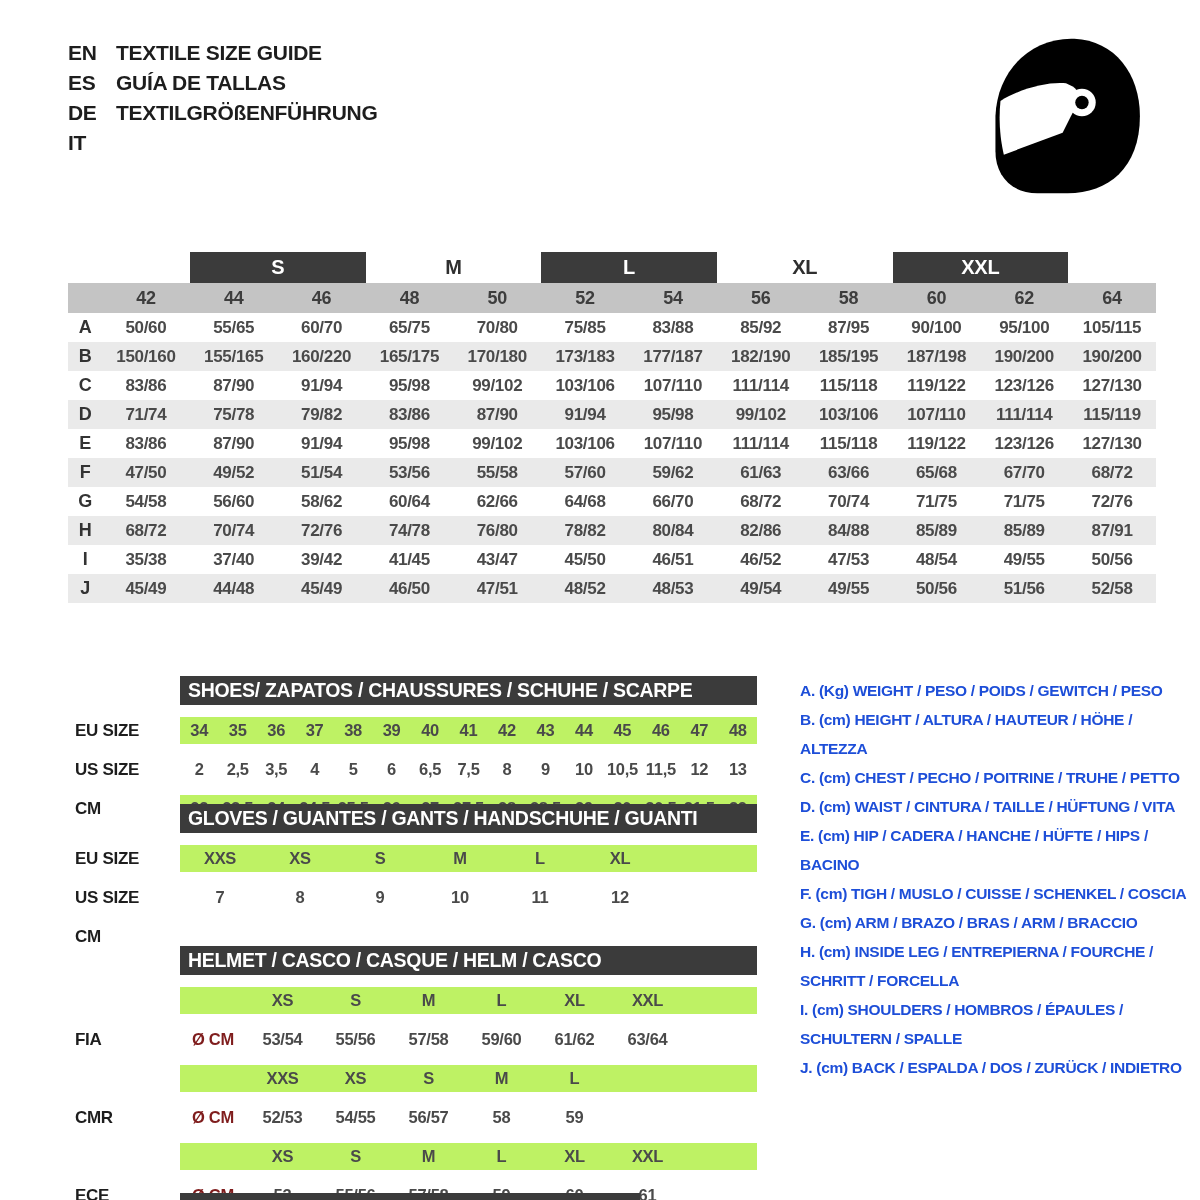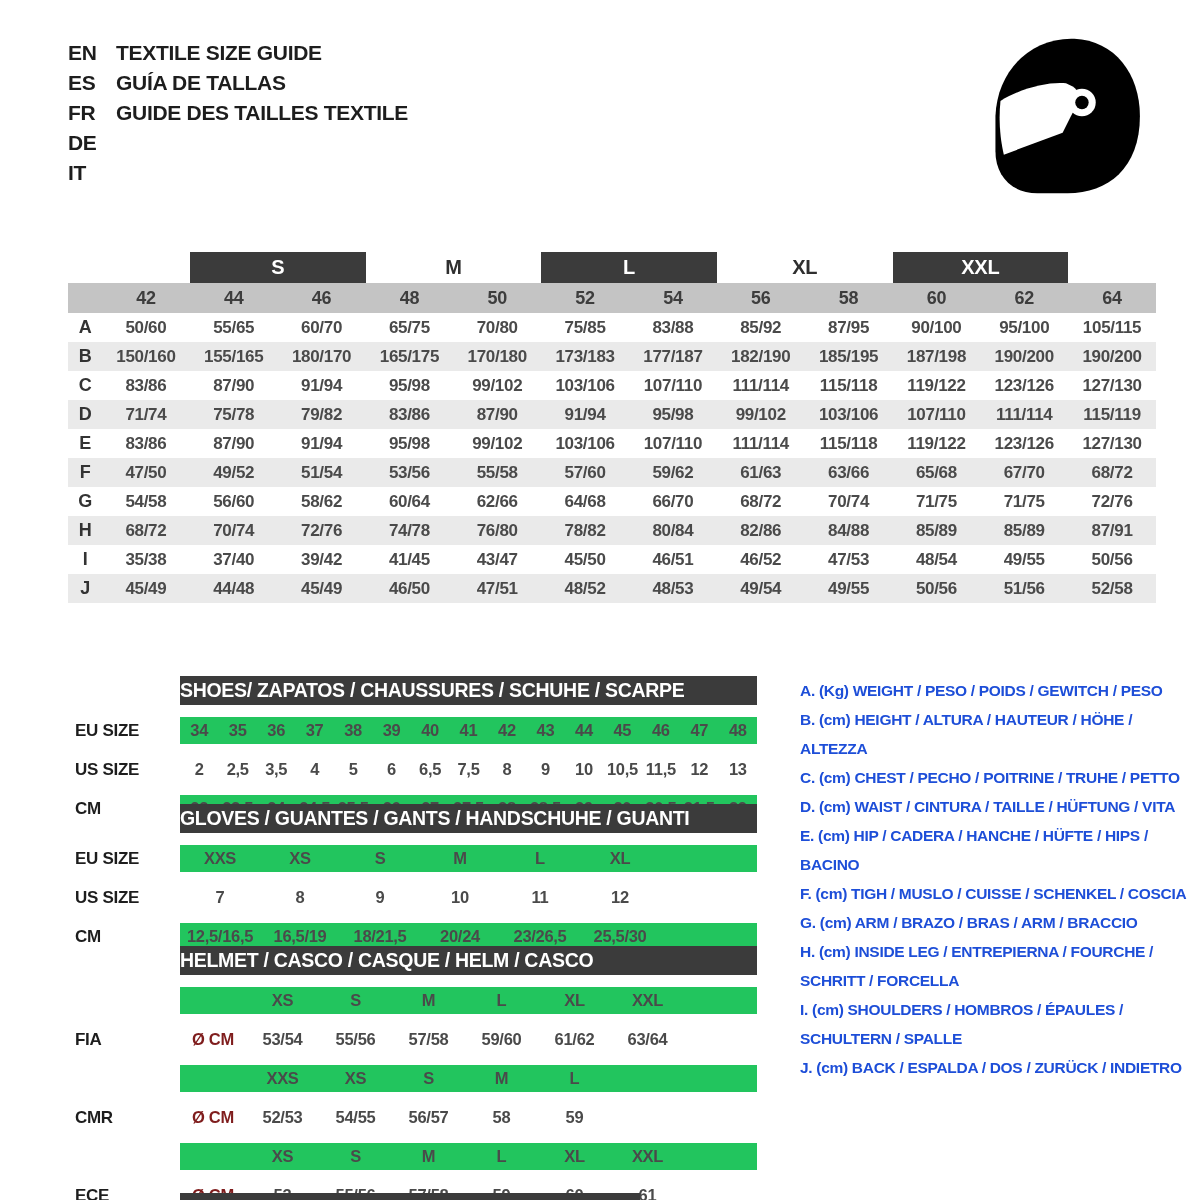--- a/index.html
+++ b/index.html
@@ -27,26 +27,26 @@
   .trow.stripe{background:#eaeaea;}
   .rlabel{display:flex;align-items:center;justify-content:center;font-size:18px;color:#333;}
   .tcell{display:flex;align-items:center;justify-content:center;font-size:17px;color:#4a4a4a;}
   
   .sub-table{position:absolute;left:75px;width:682px;}
   .shoes-table{top:676px;}
   .gloves-table{top:804px;}
   .helmet-table{top:946px;}
   .sub-header{
     margin-left:105px;height:29px;background:#3b3b3b;color:#fff;
-    display:flex;align-items:center;font-size:19.5px;
+    display:flex;align-items:center;padding-left:8px;font-size:19.5px;
   }
   .sub-row{display:flex;height:27px;margin-top:12px;}
   .sub-label{width:105px;display:flex;align-items:center;font-size:17px;color:#1d1d1d;}
   .sub-body{flex:1;display:grid;}
-  .sub-body.stripe{background:#22c55e;}
+  .sub-body.stripe{background:#bef264;}
   .sub-cell{display:flex;align-items:center;justify-content:center;font-size:16.5px;color:#4a4a4a;}
   .shoes-grid{grid-template-columns:repeat(15,1fr);}
   .gloves-grid{grid-template-columns:repeat(6,80px) 1fr;}
   .helmet-grid{grid-template-columns:66px repeat(6,73px) 1fr;}
   .unit{color:#7f1d1d;}
   
   .legend{position:absolute;left:800px;top:676px;width:392px;}
   .legend-item{font-size:15.5px;line-height:29px;color:#1d4ed8;}
   
   .bottom-bar{position:absolute;left:180px;top:1193px;width:460px;height:7px;background:#3b3b3b;}
@@ -59,25 +59,22 @@
   <div id="lang-block" class="lang-block">
       <div class="lang-row">
         <span class="lang-code">EN</span>
         <span class="lang-title">TEXTILE SIZE GUIDE</span>
       </div>
       <div class="lang-row">
         <span class="lang-code">ES</span>
         <span class="lang-title">GUÍA DE TALLAS</span>
       </div>
       <div class="lang-row">
-        <span class="lang-code">FR</span>
-        <span class="lang-title">GUIDE DES TAILLES TEXTILE</span>
-      </div>
-      <div class="lang-row">
         <span class="lang-code">DE</span>
+        <span class="lang-title">TEXTILGRÖßENFÜHRUNG</span>
       </div>
       <div class="lang-row">
         <span class="lang-code">IT</span>
       </div>
     </div>
 
   <div class="helmet-icon">
     <svg viewBox="0 0 100 100" width="168" height="172" aria-hidden="true">
       <path fill="#000000" d="M55,4 C79,5 94,25 94,50 C94,81 75,96 51,96 L33,96 C17,96 8,85 8,71 L8,50 C9,23 29,3 55,4 Z"></path>
       <path fill="#ffffff" d="M11,41 C24,33 40,29.5 50,30.5 L54,32.5 C57.5,34.5 58,39 56.5,43 L48,60 L13,73 C10.8,64 9.8,52 11,41 Z"></path>
@@ -121,21 +118,21 @@
         <div class="tcell">85/92</div>
         <div class="tcell">87/95</div>
         <div class="tcell">90/100</div>
         <div class="tcell">95/100</div>
         <div class="tcell">105/115</div>
       </div>
       <div class="grid13 trow stripe">
         <div class="rlabel">B</div>
         <div class="tcell">150/160</div>
         <div class="tcell">155/165</div>
-        <div class="tcell">180/170</div>
+        <div class="tcell">160/220</div>
         <div class="tcell">165/175</div>
         <div class="tcell">170/180</div>
         <div class="tcell">173/183</div>
         <div class="tcell">177/187</div>
         <div class="tcell">182/190</div>
         <div class="tcell">185/195</div>
         <div class="tcell">187/198</div>
         <div class="tcell">190/200</div>
         <div class="tcell">190/200</div>
       </div>
@@ -347,28 +344,20 @@
             <div class="sub-cell">7</div>
             <div class="sub-cell">8</div>
             <div class="sub-cell">9</div>
             <div class="sub-cell">10</div>
             <div class="sub-cell">11</div>
             <div class="sub-cell">12</div>
           </div>
         </div>
         <div class="sub-row">
           <div class="sub-label">CM</div>
-          <div class="sub-body gloves-grid stripe">
-            <div class="sub-cell">12,5/16,5</div>
-            <div class="sub-cell">16,5/19</div>
-            <div class="sub-cell">18/21,5</div>
-            <div class="sub-cell">20/24</div>
-            <div class="sub-cell">23/26,5</div>
-            <div class="sub-cell">25,5/30</div>
-          </div>
         </div>
       </div>
   </div>
 
   <div class="sub-table helmet-table">
     <div class="sub-header">HELMET / CASCO / CASQUE / HELM / CASCO</div>
     <div id="helmet-rows">
         <div class="sub-row">
           <div class="sub-label"></div>
           <div class="sub-body helmet-grid stripe">

